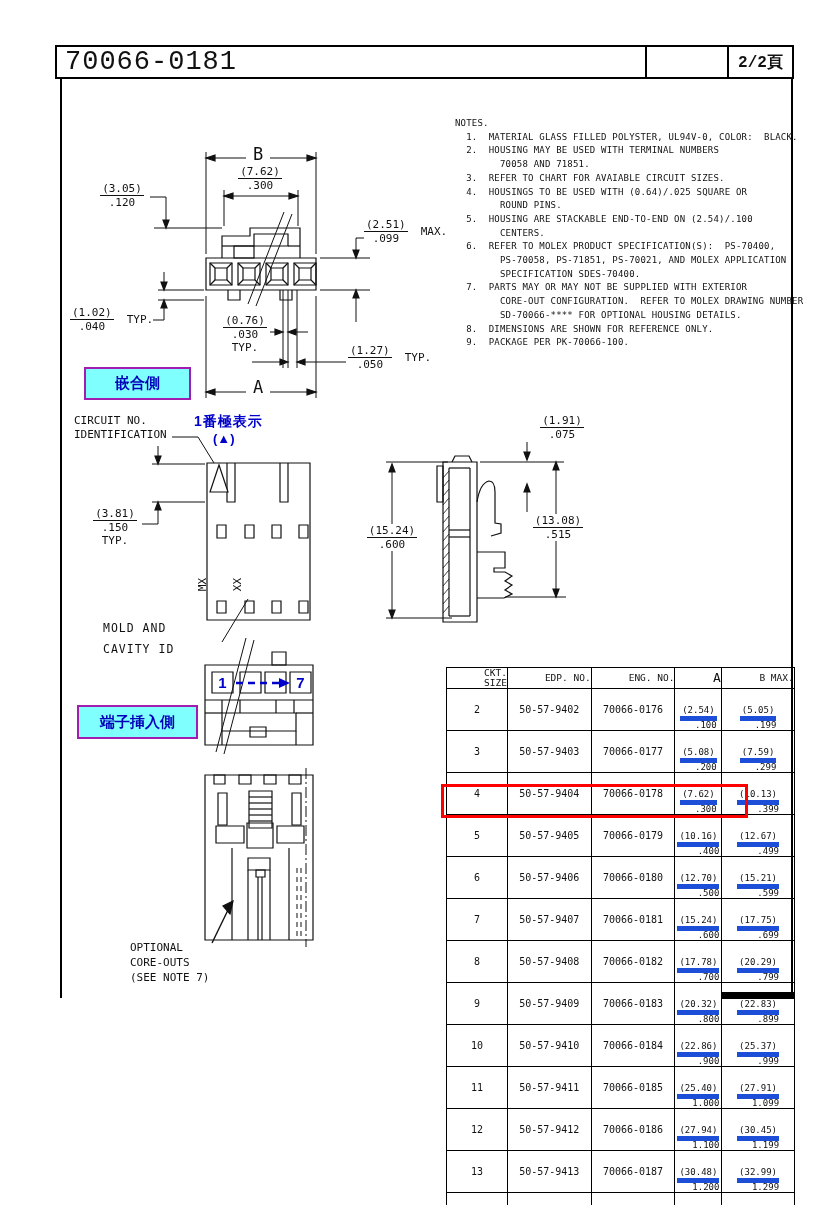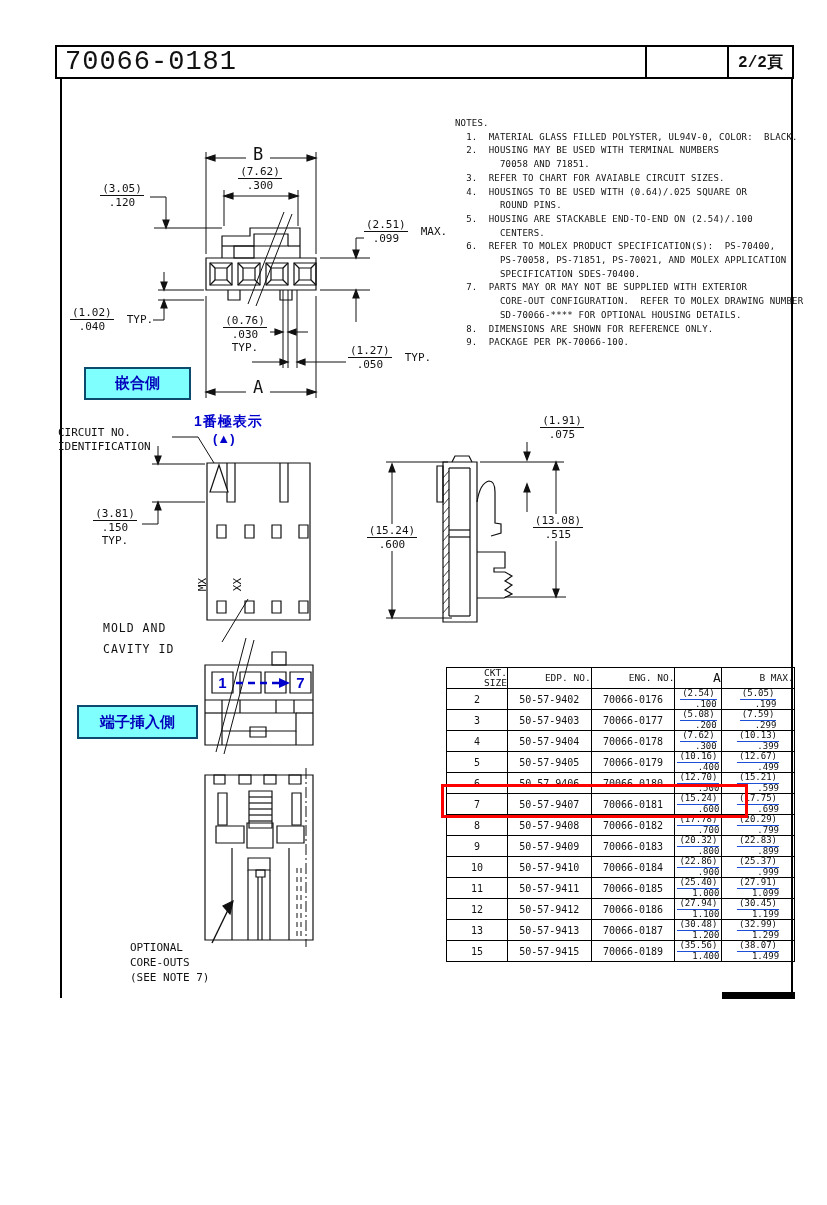--- a/index.html
+++ b/index.html
@@ -25,31 +25,31 @@
   .pre{white-space:pre;}
   
   .dim{position:absolute;text-align:center;font-size:11px;line-height:13px;background:#fff;}
   .dim .frac{display:inline-block;vertical-align:middle;}
   .dim .mm{display:block;border-bottom:1.5px solid #111;padding:0 2px;}
   .dim .in{display:block;}
   .dim .sfx{display:inline-block;margin-left:13px;vertical-align:middle;}
   .dim.below .sfx{display:block;margin-left:0;}
   .biglabel{position:absolute;font-size:17px;background:#fff;text-align:center;}
   
-  .cyanbox{position:absolute;background:#80ffff;border:2px solid #0c4a6e;display:flex;
+  .cyanbox{position:absolute;background:#80ffff;border:2px solid #a21caf;display:flex;
     align-items:center;justify-content:center;font-weight:bold;color:#0000bb;
     font-family:Liberation Sans, sans-serif;}
   .blue{color:#0000cc;font-weight:bold;}
   
   #chart{left:446px;top:667px;border-collapse:collapse;table-layout:fixed;}
   #chart th,#chart td{border:1px solid #000;text-align:center;padding:0;overflow:hidden;}
   #chart th{font-size:9.5px;line-height:10px;font-weight:normal;white-space:pre;height:20px;padding-left:37px;}
   #chart td{font-size:10px;height:19.9px;}
   #chart .fr{font-size:9px;line-height:9.5px;display:inline-block;}
-  #chart .ft{display:block;border-bottom:1px solid #1d4ed8;padding:0 2px;}
+  #chart .ft{display:block;border-bottom:5px solid #1d4ed8;padding:0 2px;margin-top:17px;}
   #chart .fb{display:block;text-align:right;}
   #redbox{left:441px;top:784px;width:301px;height:28px;border:3px solid #ff0000;z-index:5;}
   svg{position:absolute;left:0;top:0;}
   svg *{vector-effect:non-scaling-stroke;}
   .rot{transform:rotate(-90deg);transform-origin:center;}
 </style>
 </head>
 <body>
 
 <div id="page">
@@ -322,21 +322,21 @@
   </div>
   <div class="dim below" style="left:220px;top:314px;width:50px;">
     <span class="frac"><span class="mm">(0.76)</span><span class="in">.030</span></span><span class="sfx">TYP.</span>
   </div>
   <div class="dim" style="left:348px;top:344px;">
     <span class="frac"><span class="mm">(1.27)</span><span class="in">.050</span></span><span class="sfx">TYP.</span>
   </div>
 
   <div class="cyanbox" style="left:84px;top:367px;width:103px;height:29px;font-size:15px;">嵌合側</div>
 
-  <div class="abs cad pre" style="left:58px;top:414px;font-size:11px;line-height:14px;margin-top:12px;">CIRCUIT NO.
+  <div class="abs cad pre" style="left:74px;top:414px;font-size:11px;line-height:14px;">CIRCUIT NO.
 IDENTIFICATION</div>
   <div class="abs blue" style="left:194px;top:413px;font-size:14px;font-family:'Liberation Sans',sans-serif;letter-spacing:1px;">1番極表示</div>
   <div class="abs blue" style="left:213px;top:431px;font-size:13px;font-family:'Liberation Sans',sans-serif;">(▲)</div>
   <div class="dim below" style="left:90px;top:507px;width:50px;">
     <span class="frac"><span class="mm">(3.81)</span><span class="in">.150</span></span><span class="sfx">TYP.</span>
   </div>
   <div class="abs cad rot" style="left:196px;top:578px;font-size:11px;">MX</div>
   <div class="abs cad rot" style="left:231px;top:578px;font-size:11px;">XX</div>
   <div class="abs cad pre" style="left:103px;top:618px;font-size:11.5px;line-height:21px;letter-spacing:1px;">MOLD AND
 CAVITY ID</div>

